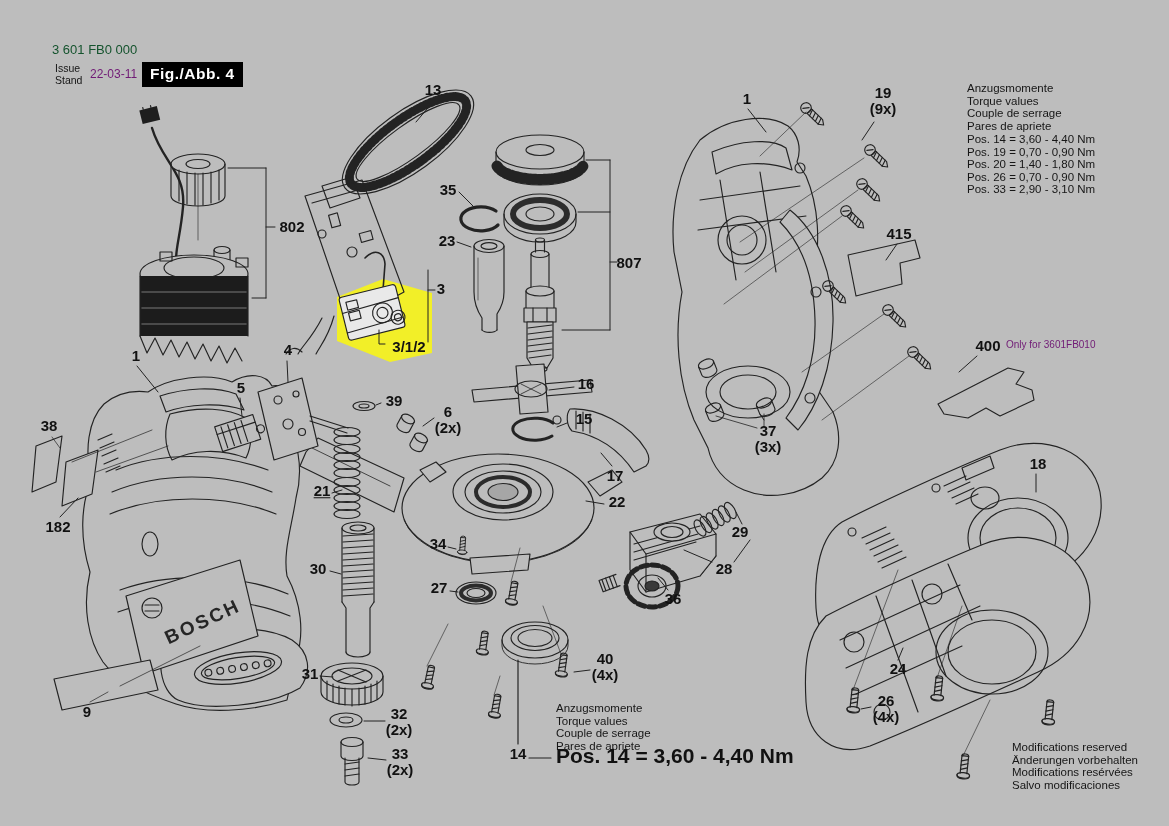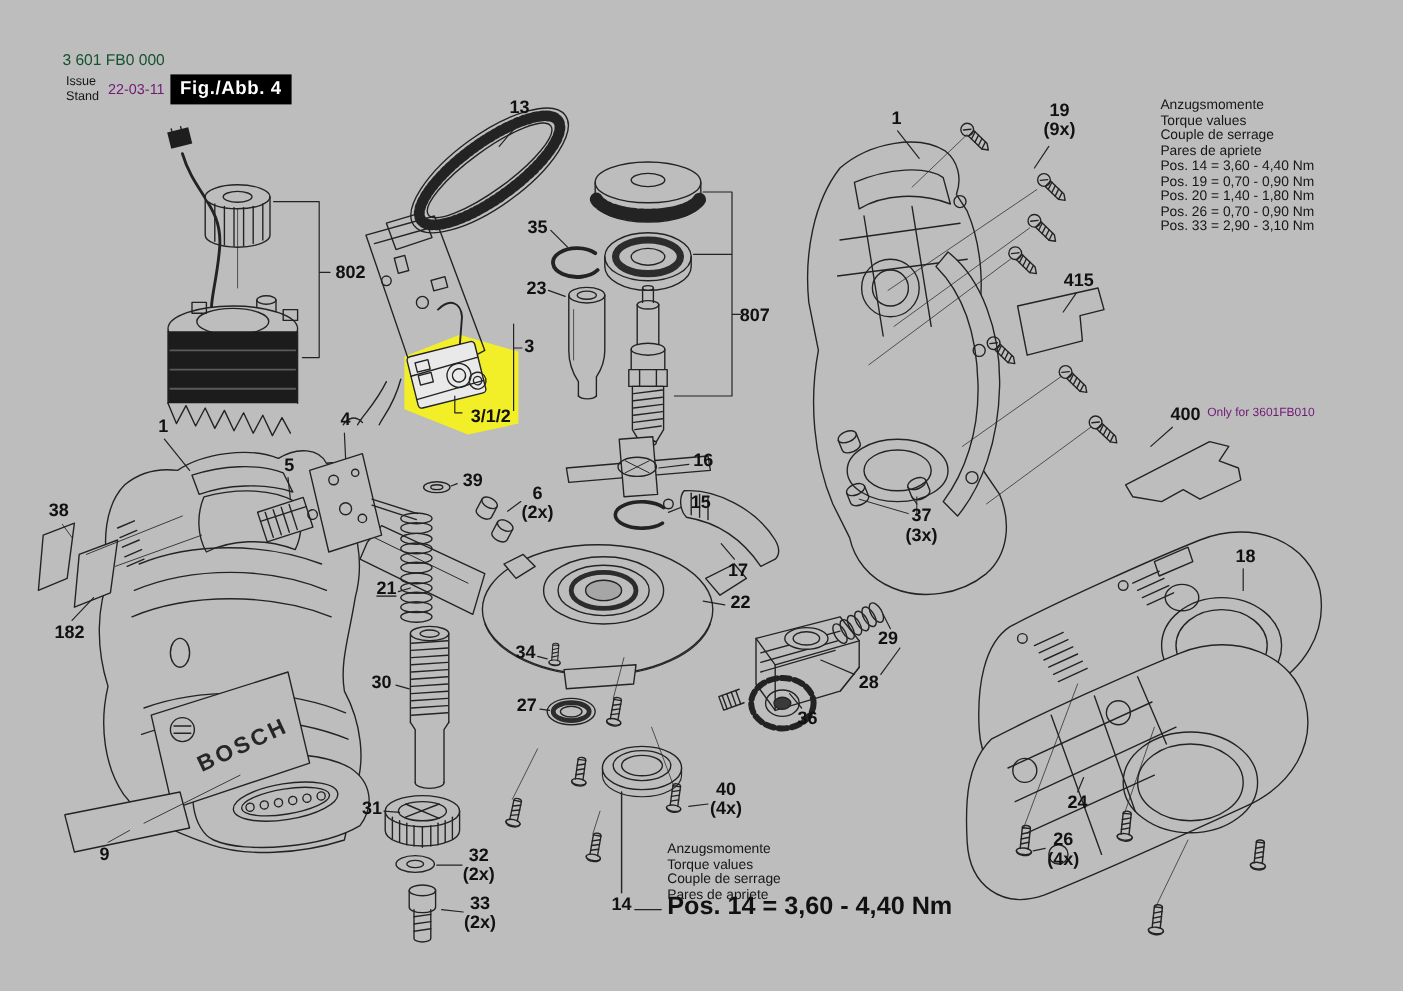--- a/index.html
+++ b/index.html
@@ -522,20 +522,26 @@
     </div>
 
   <div class="abs small-block" style="left:556px;top:702px">
       <div>Anzugsmomente</div>
       <div>Torque values</div>
       <div>Couple de serrage</div>
       <div>Pares de apriete</div>
     </div>
   <div class="abs torque-big" style="left:556px;top:744px">Pos. 14 = 3,60 - 4,40 Nm</div>
 
+  <div class="abs small-block" style="left:1012px;top:741px">
+      <div>Modifications reserved</div>
+      <div>Änderungen vorbehalten</div>
+      <div>Modifications resérvées</div>
+      <div>Salvo modificaciones</div>
+    </div>
 
   <div class="abs note-200" style="left:1006px;top:339px">Only for 3601FB010</div>
 
   <div class="abs bosch-text" style="left:166px;top:628px">BOSCH</div>
 
   <div id="labels">
       <div class="part-label" style="left: 433px; top: 90px;">
       <div>13</div>
 
     </div>

